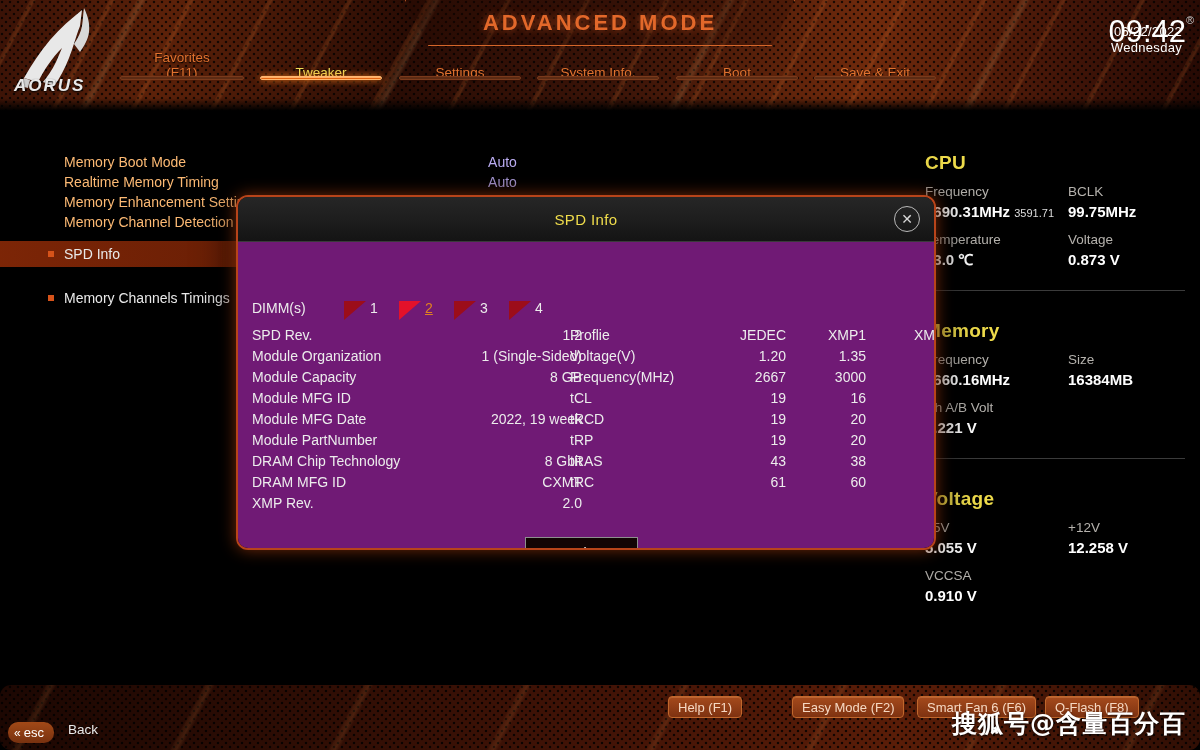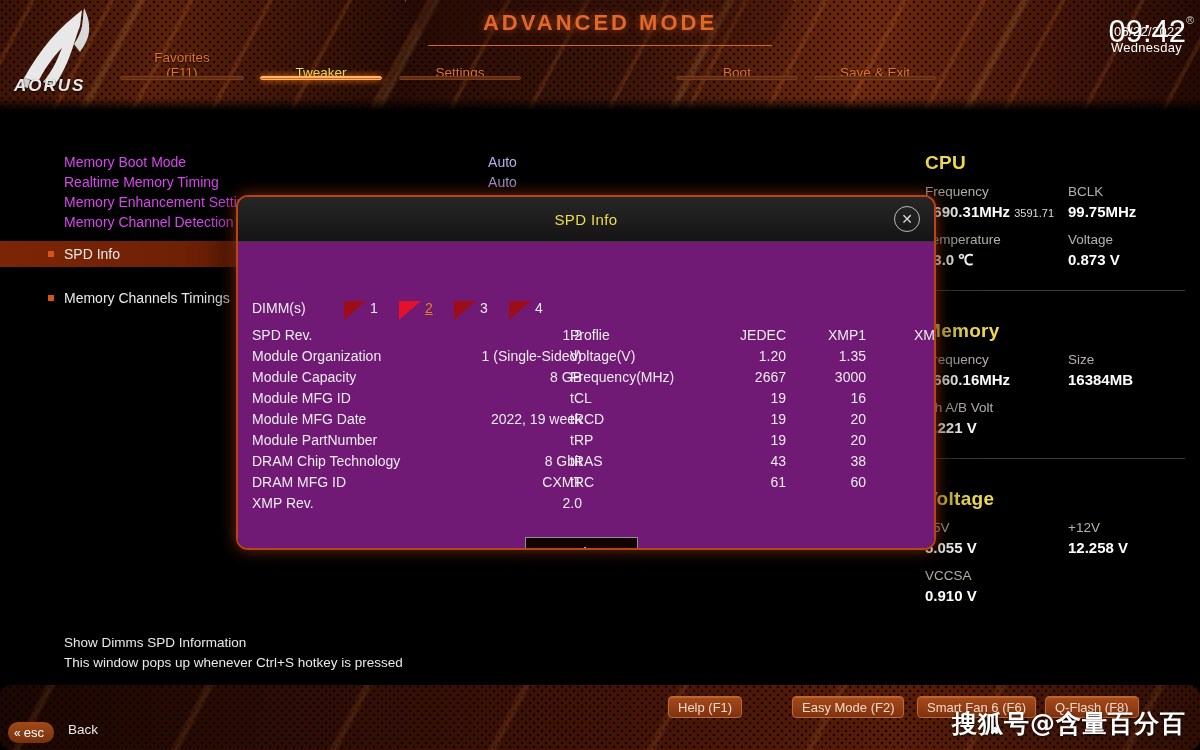--- a/index.html
+++ b/index.html
@@ -117,21 +117,21 @@
 
   
   .main { position:absolute; left:0; top:112px; width:1200px; height:560px; background:#000; }
 
   
   .settings-list { position:absolute; left:0; top:0; width:905px; height:560px; }
   .setting-row {
     position:absolute; left:0; width:905px; height:20px;
     display:flex; align-items:center;
   }
-  .setting-name { position:absolute; left:64px; font-size:14px; color:#d946ef; white-space:nowrap; }
+  .setting-name { position:absolute; left:64px; font-size:14px; color:#fdba74; white-space:nowrap; }
   .setting-val  { position:absolute; left:420px; width:165px; text-align:center; font-size:14px; color:#c4b5fd; }
 
   .setting-row.highlight {
     background: linear-gradient(to right, rgba(200,60,10,0.62) 0%, rgba(170,48,8,0.55) 45%, rgba(110,28,6,0.30) 78%, rgba(0,0,0,0) 100%);
     height: 26px;
   }
   .setting-row.highlight .setting-name { color:#ff8b3d; }
   .bullet {
     position:absolute; left:48px; top:50%; transform:translateY(-50%);
     width:6px; height:6px; background:#d6531a;
@@ -285,20 +285,24 @@
         <div class="nav-underline"></div>
       </div>
       <div class="nav-item active" style="left:260px; width:122px; padding-top:15px;">
         <span class="nav-label">Tweaker</span>
         <div class="nav-underline"></div>
       </div>
       <div class="nav-item" style="left:399px; width:122px; padding-top:15px;">
         <span class="nav-label">Settings</span>
         <div class="nav-underline"></div>
       </div>
+      <div class="nav-item" style="left:537px; width:122px; padding-top:15px;">
+        <span class="nav-label">System Info.</span>
+        <div class="nav-underline"></div>
+      </div>
       <div class="nav-item" style="left:676px; width:122px; padding-top:15px;">
         <span class="nav-label">Boot</span>
         <div class="nav-underline"></div>
       </div>
       <div class="nav-item" style="left:814px; width:122px; padding-top:15px;">
         <span class="nav-label">Save &amp; Exit</span>
         <div class="nav-underline"></div>
       </div>
     </div>
 
@@ -515,24 +519,20 @@
           <span class="c1">61</span>
           <span class="c2">60</span>
           <span class="c3"></span>
         </div>
       </div>
 
       <div class="ok-btn">Ok</div>
     </div>
   </div>
 
-  <div class="footer-help">
-    <div class="help-line" style="top:5px;">Show Dimms SPD Information</div>
-    <div class="help-line" style="top:25px;">This window pops up whenever Ctrl+S hotkey is pressed</div>
-  </div>
 
   <div class="footer-bar">
     <div class="fkey" style="left:668px;">Help (F1)</div>
     <div class="fkey" style="left:792px;">Easy Mode (F2)</div>
     <div class="fkey" style="left:917px;">Smart Fan 6 (F6)</div>
     <div class="fkey" style="left:1045px;">Q-Flash (F8)</div>
   </div>
 
   <div class="esc-pill">
     <span style="font-size:12px;margin-right:3px;">«</span>

